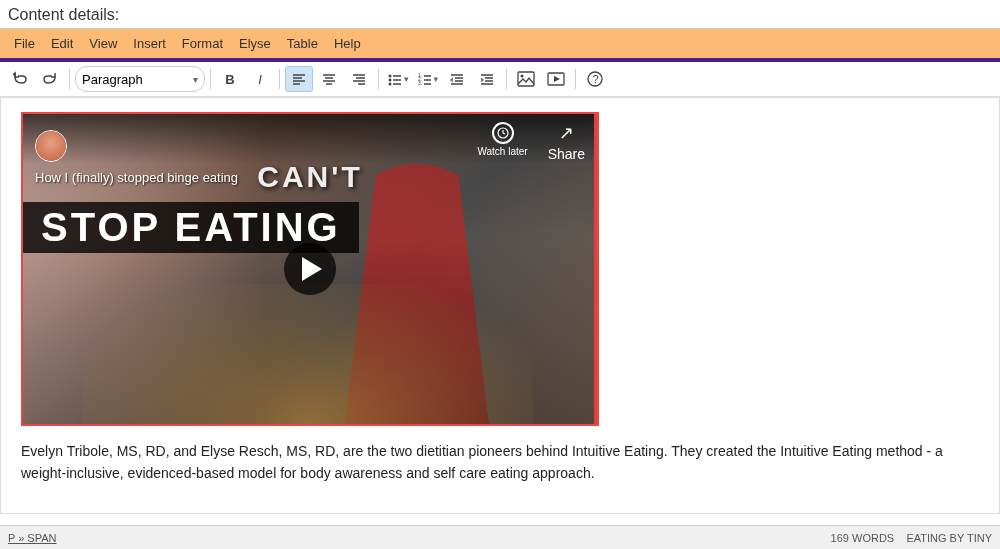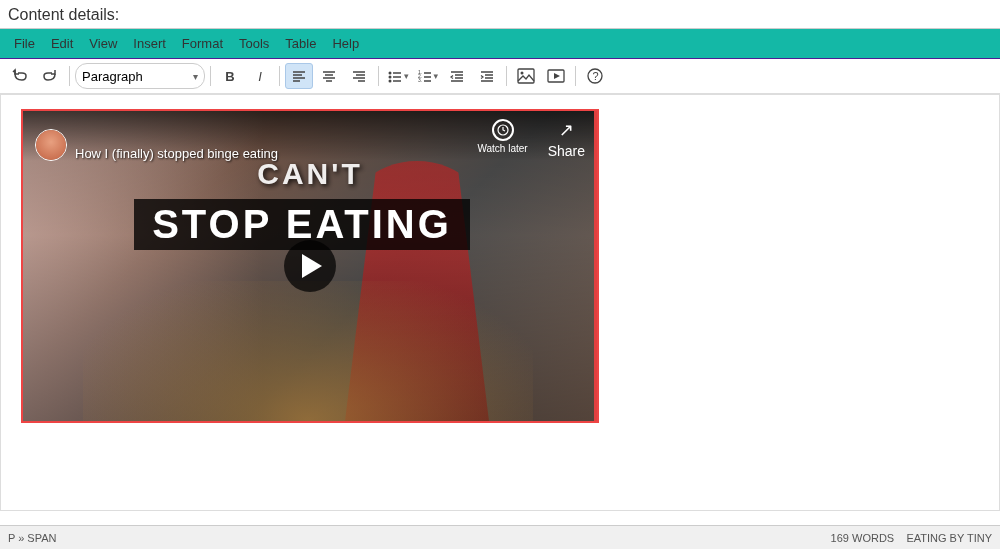--- a/index.html
+++ b/index.html
@@ -18,22 +18,22 @@
       font-size: 16px;
       color: #333;
     }
 
     
     .menu-bar {
       display: flex;
       align-items: center;
       padding: 4px 6px;
       border-top: 1px solid #ccc;
-      border-bottom: 1px solid #4c1d95;
-      background: #14b8a6;
+      border-bottom: 4px solid #4c1d95;
+      background: #fdba74;
       gap: 0;
     }
     .menu-item {
       padding: 3px 8px;
       font-size: 13px;
       color: #333;
       cursor: pointer;
       border-radius: 3px;
     }
 
@@ -131,24 +131,25 @@
       width: 100%; height: 100%;
       background: linear-gradient(to bottom, rgba(0,0,0,0.25) 0%, rgba(0,0,0,0.1) 40%, rgba(0,0,0,0.4) 100%);
     }
 
     
     .video-top-bar {
       position: absolute;
       top: 0; left: 0; right: 0;
       height: 50px;
       display: flex;
-      align-items: flex-end;
-      padding: 0 12px;
+      align-items: flex-start;
+      padding: 16px 12px;
       background: linear-gradient(to bottom, rgba(0,0,0,0.6), transparent);
       gap: 8px;
+      flex-direction: column;
     }
     .video-avatar {
       width: 32px; height: 32px;
       border-radius: 50%;
       background: #c87050;
       border: 1px solid #fff;
       overflow: hidden;
       flex-shrink: 0;
     }
     .video-avatar-inner {
@@ -220,35 +221,35 @@
       height: 24px;
       background: #f0f0f0;
       border-top: 1px solid #ccc;
       display: flex;
       align-items: center;
       padding: 0 8px;
       font-size: 11px;
       color: #555;
       justify-content: space-between;
     }
-    .status-left { display: flex; gap: 4px; }
+    .status-left { display: flex; gap: 4px; text-decoration: underline; }
     .status-right { }
   </style>
 </head>
 <body>
 
 <div class="content-details-label">Content details:</div>
 
 <div class="menu-bar">
   <div class="menu-item">File</div>
   <div class="menu-item">Edit</div>
   <div class="menu-item">View</div>
   <div class="menu-item">Insert</div>
   <div class="menu-item">Format</div>
-  <div class="menu-item">Tools</div>
+  <div class="menu-item">Elyse</div>
   <div class="menu-item">Table</div>
   <div class="menu-item">Help</div>
 </div>
 
 <div class="toolbar">
 
   <button class="toolbar-btn" title="Undo">
     <svg width="16" height="16" viewBox="0 0 16 16">
       <path d="M3 6 L3 2 L1 4" fill="none" stroke="#444" stroke-width="1.5"></path>
       <path d="M3 6 Q3 12 10 12 Q14 12 14 8 Q14 5 10 5 L6 5" fill="none" stroke="#444" stroke-width="1.5"></path>
@@ -414,31 +415,32 @@
         <span style="font-size:10px;color:#fff;">Watch later</span>
       </div>
       <div class="video-top-right-item">
         <div style="font-size:18px;color:#fff;margin-bottom:2px;">↗</div>
         <span style="font-size:14px;color:#fff;">Share</span>
       </div>
     </div>
 
     <div style="position:absolute;top:46px;left:0;right:0;text-align:center;font-size:30px;font-weight:900;color:#fff;letter-spacing:3px;text-shadow:2px 2px 5px rgba(0,0,0,0.9);z-index:3;opacity:0.9;">CAN'T</div>
 
-    <div style="position:absolute;top:88px;left:0;right:16px;text-align:center;z-index:3;">
+    <div style="position:absolute;top:88px;left:0;right:16px;text-align:left;z-index:3;">
       <span style="display:inline-block;background:rgba(0,0,0,0.78);color:#fff;font-size:40px;font-weight:900;padding:3px 18px;letter-spacing:3px;">STOP EATING</span>
     </div>
 
     <div class="video-play-btn" style="z-index:4;">
       <div class="play-triangle"></div>
     </div>
 
     <div style="position:absolute;right:0;top:0;bottom:0;width:3px;background:#e04040;z-index:5;"></div>
   </div>
 
+  <div class="paragraph-text">Evelyn Tribole, MS, RD, and Elyse Resch, MS, RD, are the two dietitian pioneers behind Intuitive Eating. They created the Intuitive Eating method - a weight-inclusive, evidenced-based model for body awareness and self care eating approach.</div>
 </div>
 
 <div class="status-bar">
   <div class="status-left">
     <span>P » SPAN</span>
   </div>
   <div class="status-right">
     <span>169 WORDS</span>
     &nbsp;&nbsp;
     <span>EATING BY TINY</span>

